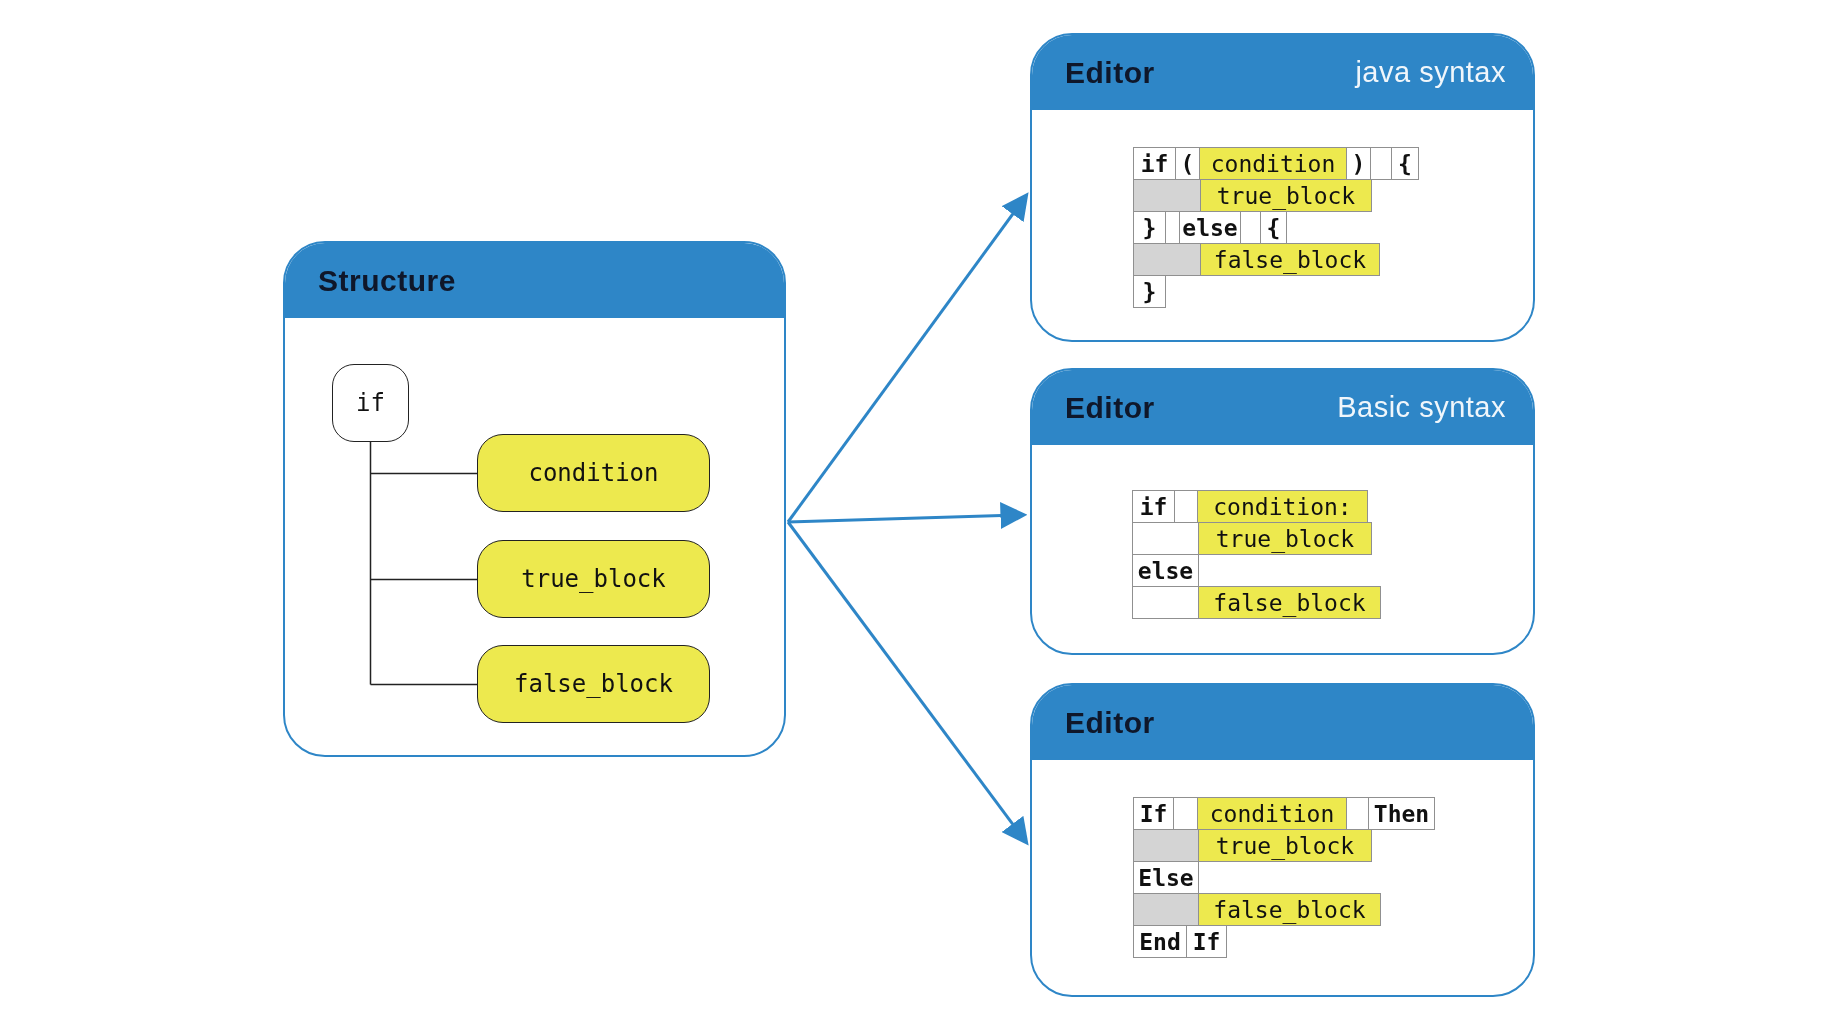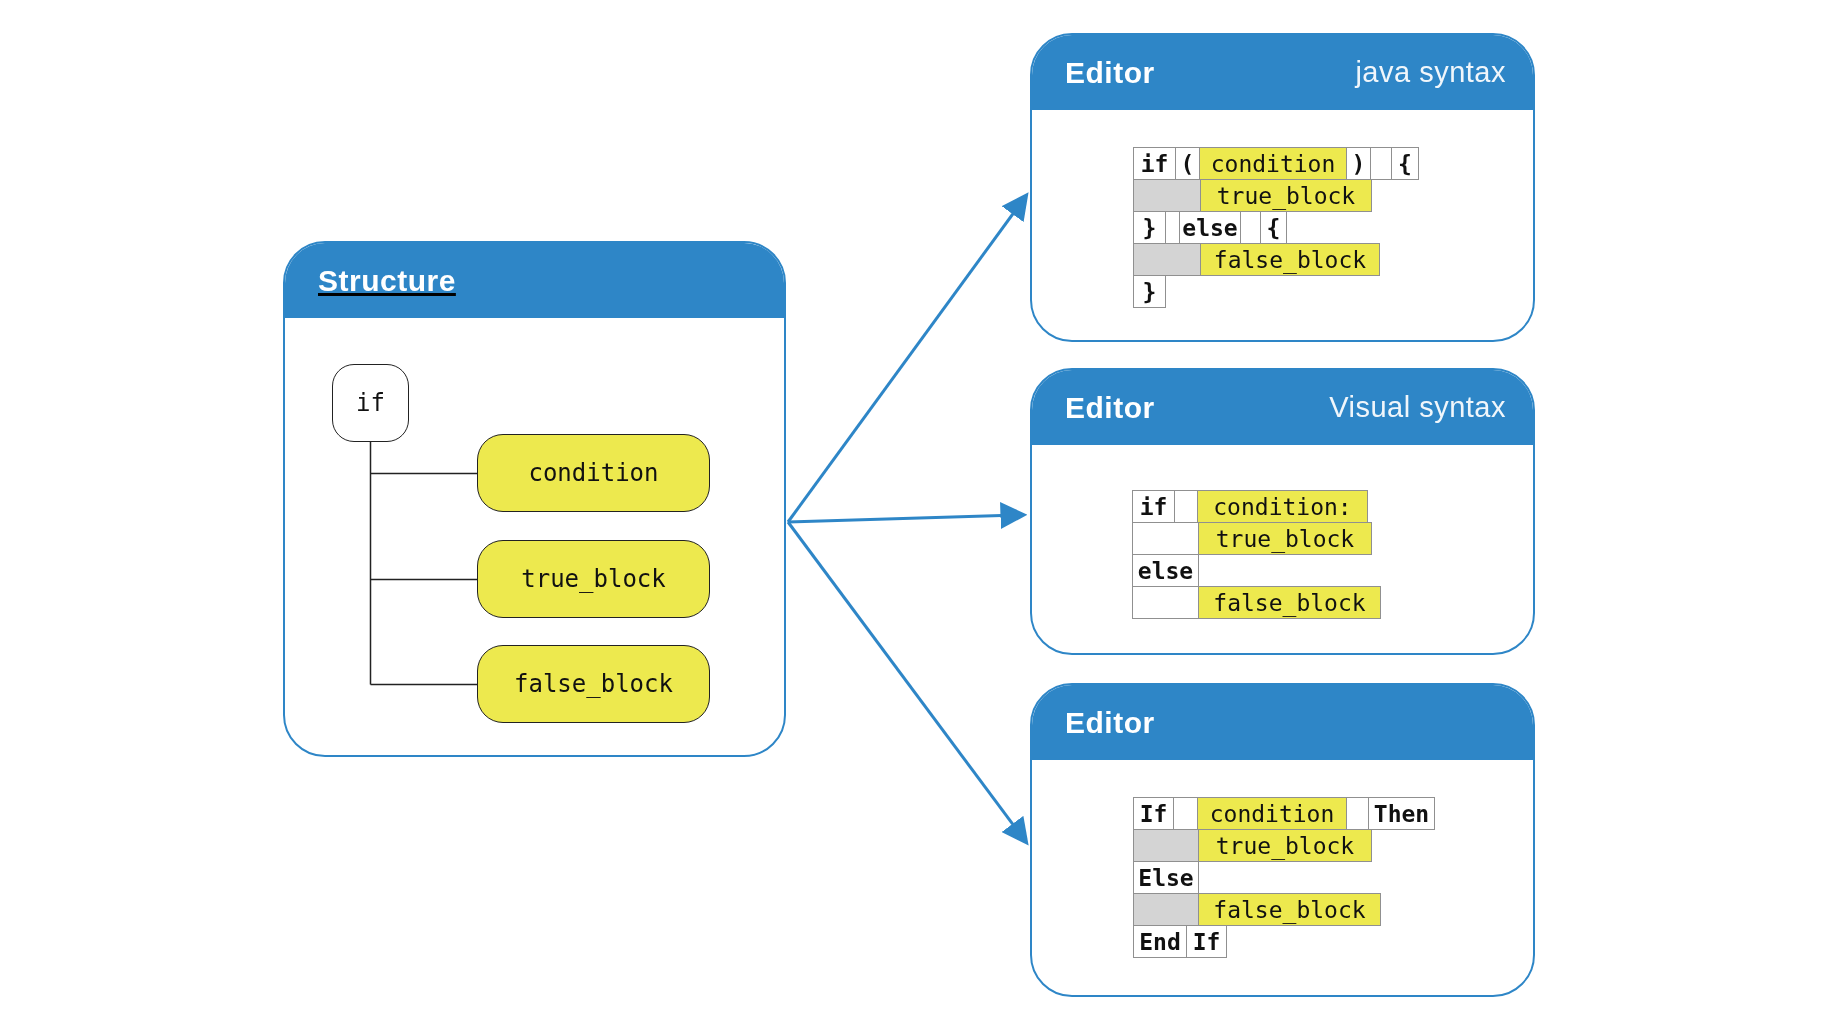--- a/index.html
+++ b/index.html
@@ -4,21 +4,21 @@
 <style>
   html,body{margin:0;padding:0;background:#fff;}
   .canvas{position:relative;width:1822px;height:1025px;background:#ffffff;overflow:hidden;
           font-family:"Liberation Sans",sans-serif;}
   .arrow-layer{position:absolute;left:0;top:0;width:1822px;height:1025px;pointer-events:none;}
 
   .panel{position:absolute;box-sizing:border-box;background:#fff;
          border:2px solid var(--blue);border-radius:42px;overflow:hidden;}
   .panel-header{height:75px;background:var(--blue);display:flex;align-items:center;
                 justify-content:space-between;padding:0 27px 0 33px;box-sizing:border-box;}
-  .panel-title{color:#ffffff;font-size:30px;font-weight:800;letter-spacing:.5px;}
+  .panel-title{color:#0f172a;font-size:30px;font-weight:800;letter-spacing:.5px;}
   .panel-syntax{color:rgba(255,255,255,.93);font-size:29px;font-weight:400;letter-spacing:.5px;}
 
   
   .code{position:absolute;}
   .crow{display:flex;height:33px;}
   .crow + .crow{margin-top:-1px;}
   .cell{box-sizing:border-box;border:1px solid #909090;display:flex;align-items:center;
         justify-content:center;font-family:"DejaVu Sans Mono",monospace;font-size:23px;
         color:#111;background:#fff;flex:0 0 auto;}
   .cell + .cell{margin-left:-1px;}
@@ -48,21 +48,21 @@
     <defs>
       <marker id="ah" viewBox="0 0 10 10" refX="6.5" refY="5" markerWidth="9" markerHeight="9" orient="auto">
         <path d="M0,0 L10,5 L0,10 z" fill="#2E86C7"></path>
       </marker>
     </defs>
     <line x1="788" y1="522" x2="1023" y2="200" stroke="#2E86C7" stroke-width="3" marker-end="url(#ah)"></line>
     <line x1="788" y1="522" x2="1018" y2="515" stroke="#2E86C7" stroke-width="3" marker-end="url(#ah)"></line>
     <line x1="788" y1="522" x2="1023" y2="838" stroke="#2E86C7" stroke-width="3" marker-end="url(#ah)"></line>
   </svg>
 
-  <div class="panel" style="left:283px;top:241px;width:503px;height:516px;text-decoration:underline;">
+  <div class="panel" style="left:283px;top:241px;width:503px;height:516px;">
     <div class="panel-header">
       <span class="panel-title">Structure</span>
     </div>
     <svg class="tree-layer" viewBox="0 0 503 516" xmlns="http://www.w3.org/2000/svg">
       <line x1="85.5" y1="199" x2="85.5" y2="441.5" stroke="#222" stroke-width="1.5"></line>
       <line x1="85.5" y1="230.5" x2="192" y2="230.5" stroke="#222" stroke-width="1.5"></line>
       <line x1="85.5" y1="336.5" x2="192" y2="336.5" stroke="#222" stroke-width="1.5"></line>
       <line x1="85.5" y1="441.5" x2="192" y2="441.5" stroke="#222" stroke-width="1.5"></line>
     </svg>
     <div class="tnode root">if</div>
@@ -102,21 +102,21 @@
         </div>
         <div class="crow">
           <div class="cell kw" style="width: 33px;">}</div>
         </div>
       </div>
   </div>
 
   <div class="panel" style="left:1030px;top:368px;width:505px;height:287px;">
     <div class="panel-header">
       <span class="panel-title">Editor</span>
-      <span class="panel-syntax">Visual syntax</span>
+      <span class="panel-syntax">Basic syntax</span>
     </div>
     <div class="code" style="left:100px;top:120px;">
         <div class="crow">
           <div class="cell kw" style="width: 43px;">if</div>
           <div class="cell gap" style="width: 24px;"></div>
           <div class="cell ph" style="width: 171px;">condition:</div>
         </div>
         <div class="crow">
           <div class="cell indent-white" style="width: 67px;"></div>
           <div class="cell ph" style="width: 174px;">true_block</div>

